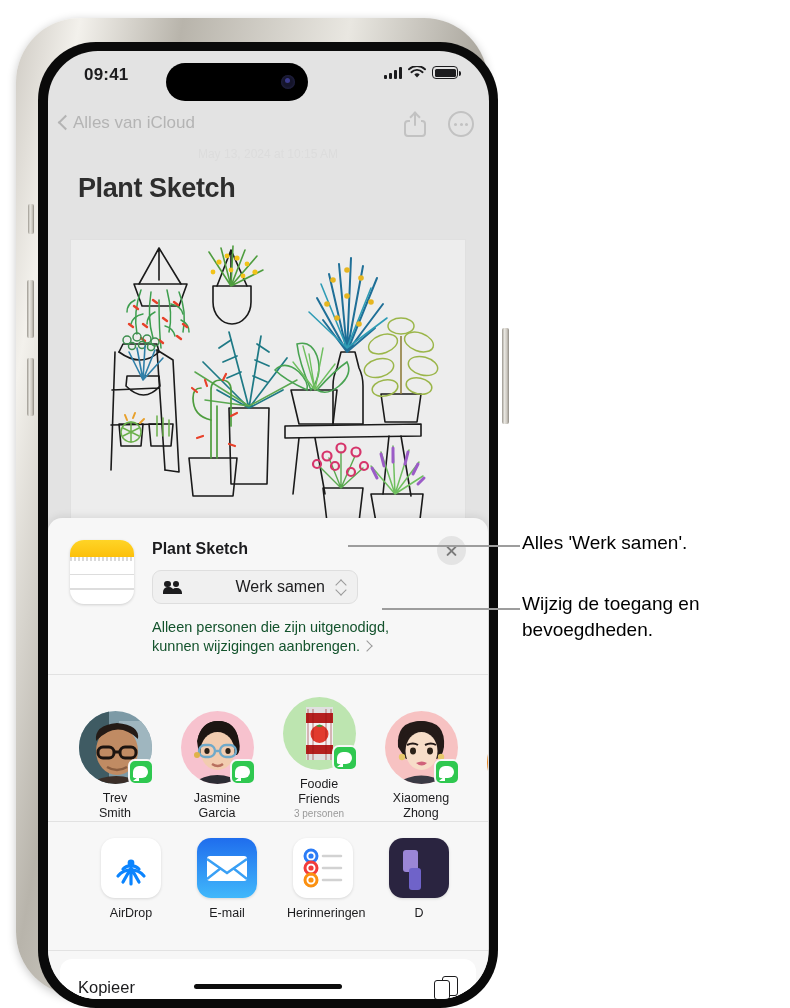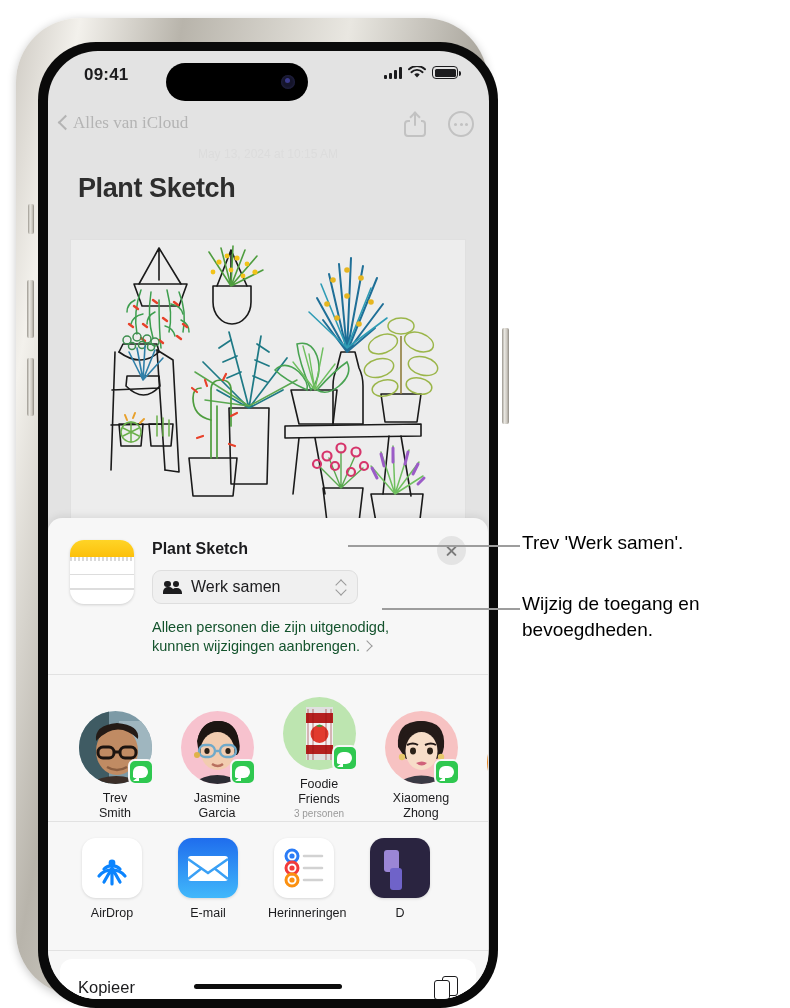--- a/index.html
+++ b/index.html
@@ -81,21 +81,21 @@
     width: 26px; height: 13px; border: 1.6px solid #1c1c1e;
     border-radius: 4px; position: relative; padding: 1.5px;
   }
   .battery::after {
     content:''; position:absolute; right:-4px; top:4px;
     width:2px;height:5px;background:#1c1c1e;border-radius:0 2px 2px 0;
   }
   .battery b { display:block; width:100%; height:100%; background:#1c1c1e; border-radius:1.5px; }
 
   
-  .navbar { position: absolute; left: 0; top: 56px; width: 440px; height: 44px; font-family: Liberation Serif, serif; }
+  .navbar { position: absolute; left: 0; top: 56px; width: 440px; height: 44px; }
   .nav-back {
     position: absolute; left: 10px; top: 6px;
     display: flex; align-items: center; gap: 5px;
     color: #b4b4b4; font-size: 17px;
   }
   .chev-left {
     width: 10px; height: 18px; position: relative; flex: none;
   }
   .chev-left::before {
     content:''; position:absolute; left:2px; top:3px;
@@ -170,21 +170,21 @@
   .close-btn .x::before,.close-btn .x::after{
     content:'';position:absolute;left:0;top:5.5px;width:13px;height:2px;background:#7b7b7b;border-radius:1px;
   }
   .close-btn .x::before{transform:rotate(45deg)}
   .close-btn .x::after{transform:rotate(-45deg)}
 
   .collab-btn {
     position:absolute; left:104px; top:52px; height:34px;
     min-width: 206px;
     background:#f0f0f0; border:1px solid #dedede; border-radius:9px;
-    display:flex; align-items:center; padding:0 10px;
+    display:flex; align-items:center; padding:0 10px;text-align:right;
   }
   .ppl-icon { position:relative; width:20px; height:13px; flex:none; margin-right:8px;}
   .ppl-icon .h1{position:absolute;left:1px;top:0;width:6.5px;height:6.5px;border-radius:50%;background:#1c1c1e;}
   .ppl-icon .h2{position:absolute;left:9.5px;top:0.6px;width:6px;height:6px;border-radius:50%;background:#1c1c1e;}
   .ppl-icon .b1{position:absolute;left:-0.5px;bottom:0;width:11px;height:6.5px;border-radius:5px 5px 0 0;background:#1c1c1e;}
   .ppl-icon .b2{position:absolute;left:8px;bottom:0;width:11px;height:6px;border-radius:5px 5px 0 0;background:#1c1c1e;}
   .collab-label { font-size:16px; color:#1c1c1e; flex:1; }
   .updown { width:12px;height:20px;position:relative;flex:none;margin-left:10px;}
   .updown::before{content:'';position:absolute;left:1.5px;top:4px;width:7px;height:7px;
     border-left:1.8px solid #9a9a9a;border-top:1.8px solid #9a9a9a;transform:rotate(45deg);}
@@ -221,21 +221,21 @@
   .badge .bubble::after{
     content:'';position:absolute;left:0px;bottom:-3px;width:6px;height:5px;background:#fff;
     clip-path: polygon(0 100%, 100% 0, 100% 100%);
   }
   .c-name { font-size:12.5px; line-height:15px; color:#1c1c1e; }
   .c-sub { font-size:10px; color:#9a9a9a; line-height:14px; }
 
   
   .apps {
     position:relative; height:128px; display:flex; gap:24px;
-    padding: 16px 0 0 28px; overflow:hidden;
+    padding: 16px 0 0 28px; overflow:hidden;margin-left:19px;
   }
   .app { width:72px; flex:none; text-align:center; }
   .app-ic { width:60px;height:60px;border-radius:14px;margin:0 auto 8px;position:relative;overflow:hidden;
             box-shadow:0 1px 3px rgba(0,0,0,0.13); }
   .app-label { font-size:12.5px; color:#1c1c1e; }
 
   
   .actions { position:relative; padding-top:8px; }
   .act-row {
     margin:0 12px; height:56px; background:#fff; border-radius:12px;
@@ -696,18 +696,18 @@
               </span>
           </div>
         </div>
 
         <div class="home-ind"></div>
       </div>
     </div>
   </div>
 
   <div class="lead lead1"></div>
-  <div class="callout c1">Trev 'Werk samen'.</div>
+  <div class="callout c1">Alles 'Werk samen'.</div>
 
   <div class="lead lead2"></div>
   <div class="callout c2" style="width:250px;">Wijzig de toegang en bevoegdheden.</div>
 
 </div>
 
 </body></html>

